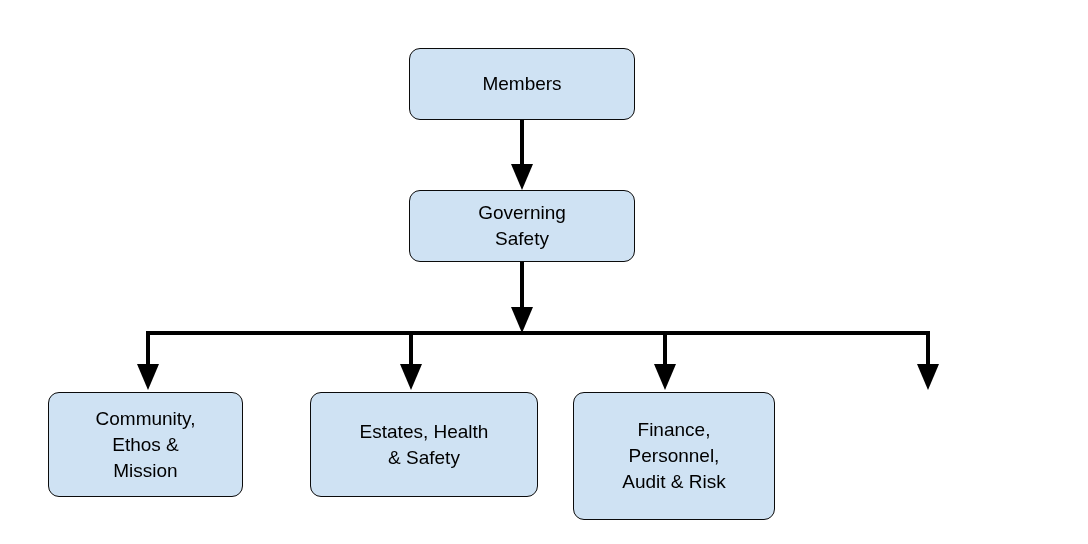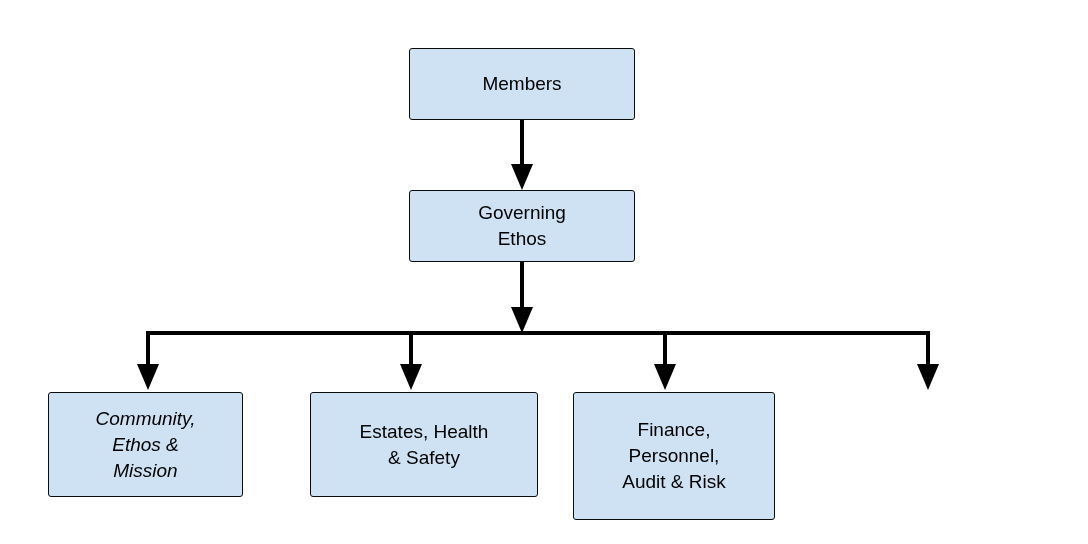--- a/index.html
+++ b/index.html
@@ -33,33 +33,33 @@
   }
   svg.connectors polygon{
     fill:var(--connector);
     stroke:none;
   }
   .node{
     position:absolute;
     box-sizing:border-box;
     background:var(--node-fill);
     border:1.5px solid var(--node-border);
-    border-radius:3px;
+    border-radius:11px;
     display:flex;
     align-items:center;
     justify-content:center;
     text-align:center;
     color:var(--text);
     font-size:19px;
     line-height:26px;
     white-space:pre-line;
   }
   .n-members   {left:409px;top:48px; width:226px;height:72px;}
   .n-governing {left:409px;top:190px;width:226px;height:72px;}
-  .n-c1{left:48px; top:392px;width:195px;height:105px;font-style:italic;}
+  .n-c1{left:48px; top:392px;width:195px;height:105px;}
   .n-c2{left:310px;top:392px;width:228px;height:105px;}
   .n-c3{left:573px;top:392px;width:202px;height:128px;}
   .n-c4{left:833px;top:392px;width:205px;height:105px;}
 </style>
 </head>
 <body>
 
 <div class="stage">
 
   <svg class="connectors" viewBox="0 0 1088 544" xmlns="http://www.w3.org/2000/svg" aria-hidden="true">
@@ -98,21 +98,21 @@
       <polygon points="917,364 939,364 928,390"></polygon>
     </g>
   </svg>
 
   <div class="node n-members">
     <span>Members</span>
   </div>
 
   <div class="node n-governing">
     <span>Governing
-Ethos</span>
+Safety</span>
   </div>
 
   <div class="node n-c1">
     <span>Community,
 Ethos &amp;
 Mission</span>
   </div>
 
   <div class="node n-c2">
     <span>Estates, Health

